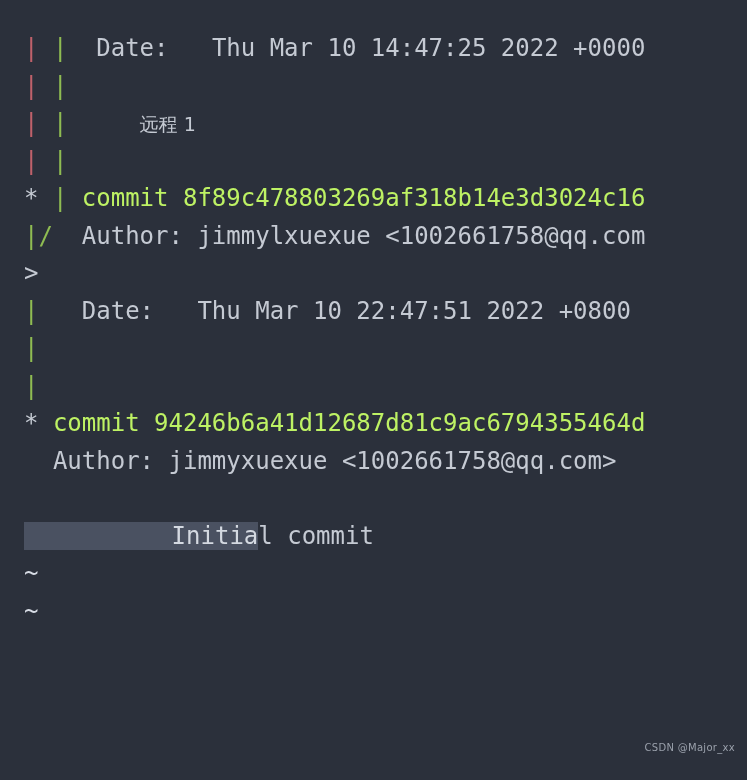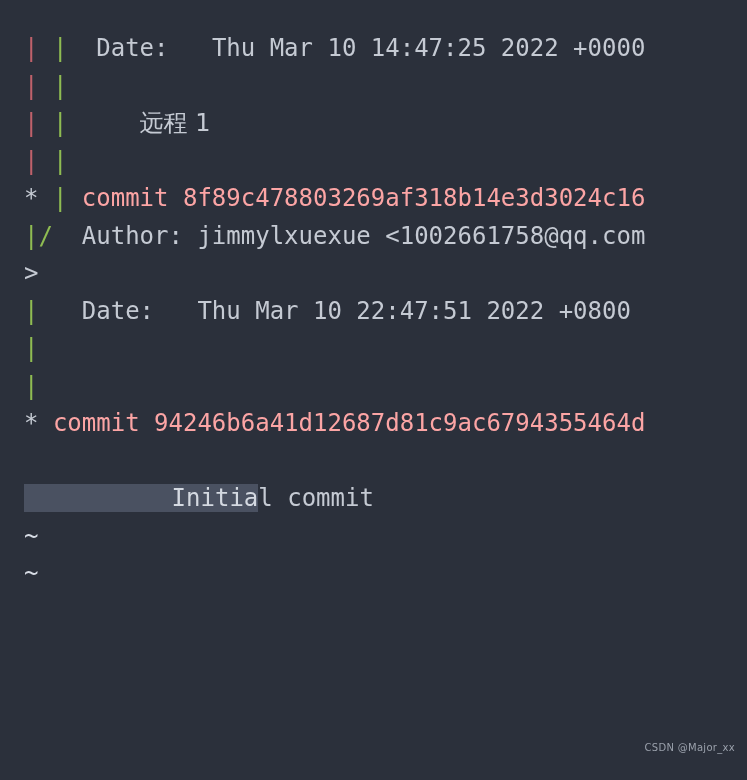--- a/index.html
+++ b/index.html
@@ -32,33 +32,33 @@
   .line {
     white-space: pre;
     height: 37.5px;
     padding-left: 24px;
     box-sizing: border-box;
   }
   
   .g-red   { color: #bf616a; }
   .g-green { color: #8fbc52; }
   .g-white { color: #c5cad3; }
-  .c-hash  { color: #fca5a5; }
+  .c-hash  { color: #bef264; }
   .c-text  { color: #c5cad3; }
   .c-tilde { color: #d8dde6; }
 
   .sel {
     background: #4a5161;
     color: #d4d9e1;
     padding-left: 32px;
   }
 
   .cjk {
     font-family: "DejaVu Sans", "Liberation Sans", sans-serif;
-    font-size: 24px;
+    font-size: 19px;
   }
 
   #watermark {
     position: absolute;
     right: 12px;
     bottom: 14px;
     font-family: "DejaVu Sans", "Liberation Sans", sans-serif;
     font-size: 10px;
     color: #9aa0ab;
     letter-spacing: 0.3px;
@@ -89,20 +89,21 @@
     <div class="line"><span class="g-green">|</span><span>   </span><span class="c-text">Date:</span><span>   </span><span class="c-text">Thu Mar 10 22:47:51 2022 +0800</span></div>
 
     <div class="line"><span class="g-green">|</span></div>
 
 
     <div class="line"><span class="g-green">|</span></div>
 
     <div class="line"><span class="g-white">*</span><span> </span><span class="c-hash">commit</span><span class="c-hash"> </span><span class="c-hash">94246b6a41d12687d81c9ac6794355464d</span></div>
 
 
+    <div class="line"><span>  </span><span class="c-text">Author:</span><span> </span><span class="c-text">jimmyxuexue &lt;1002661758@qq.com&gt;</span></div>
 
 
     <div class="line"><span> </span></div>
 
     <div class="line"><span class="sel">        Initia</span><span class="c-text">l commit</span></div>
 
     <div class="line"><span class="c-tilde">~</span></div>
     <div class="line"><span class="c-tilde">~</span></div>
 
   </div>

